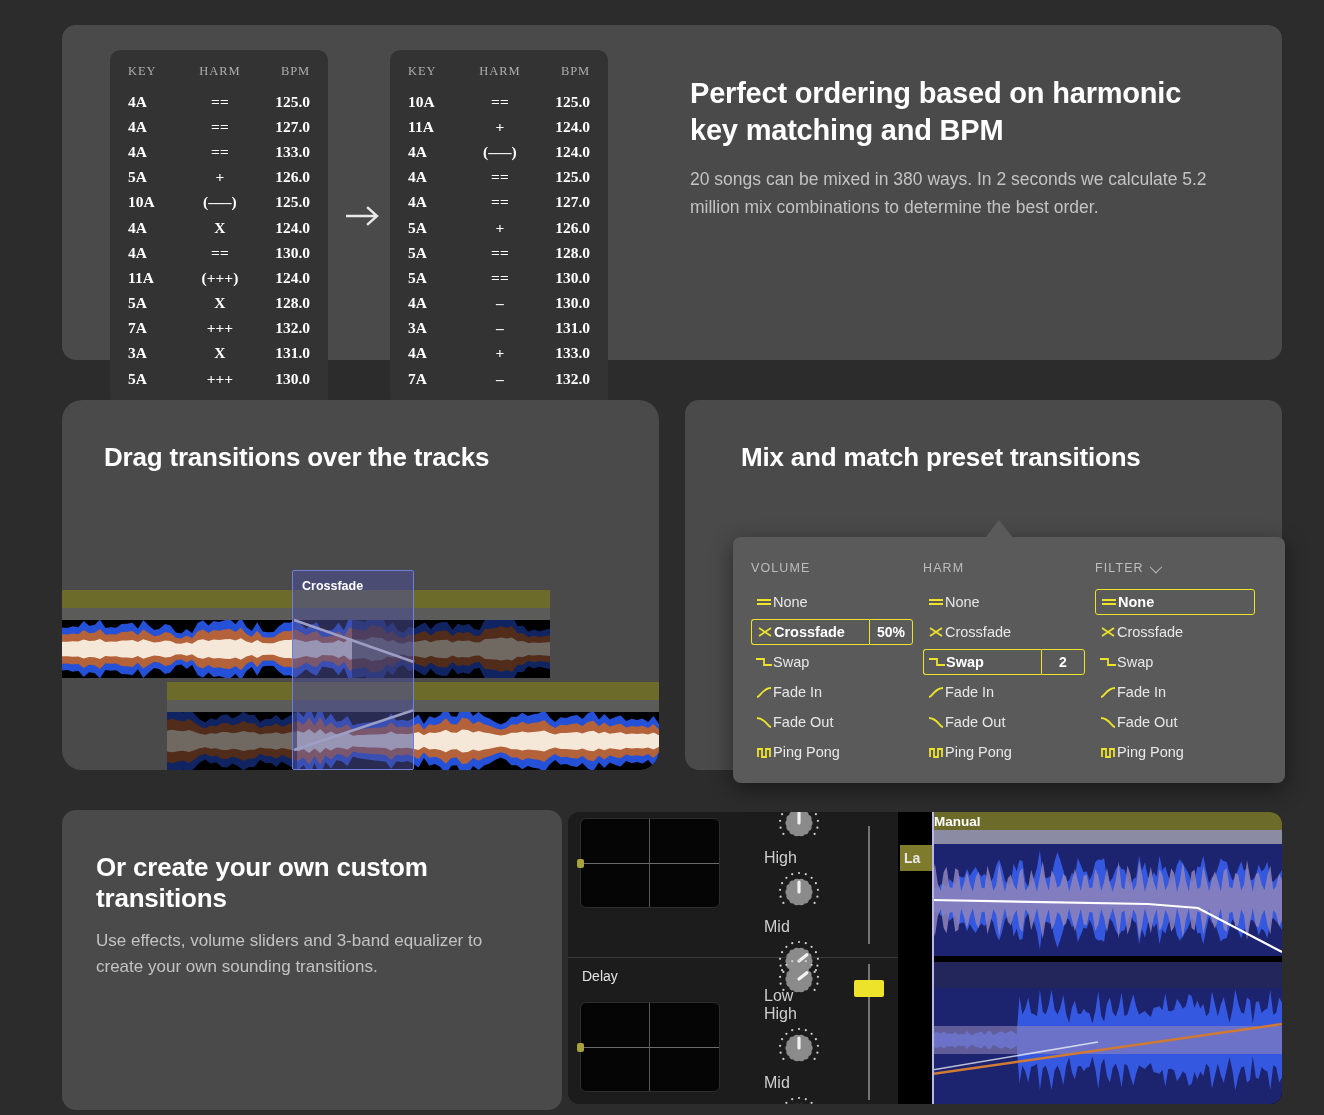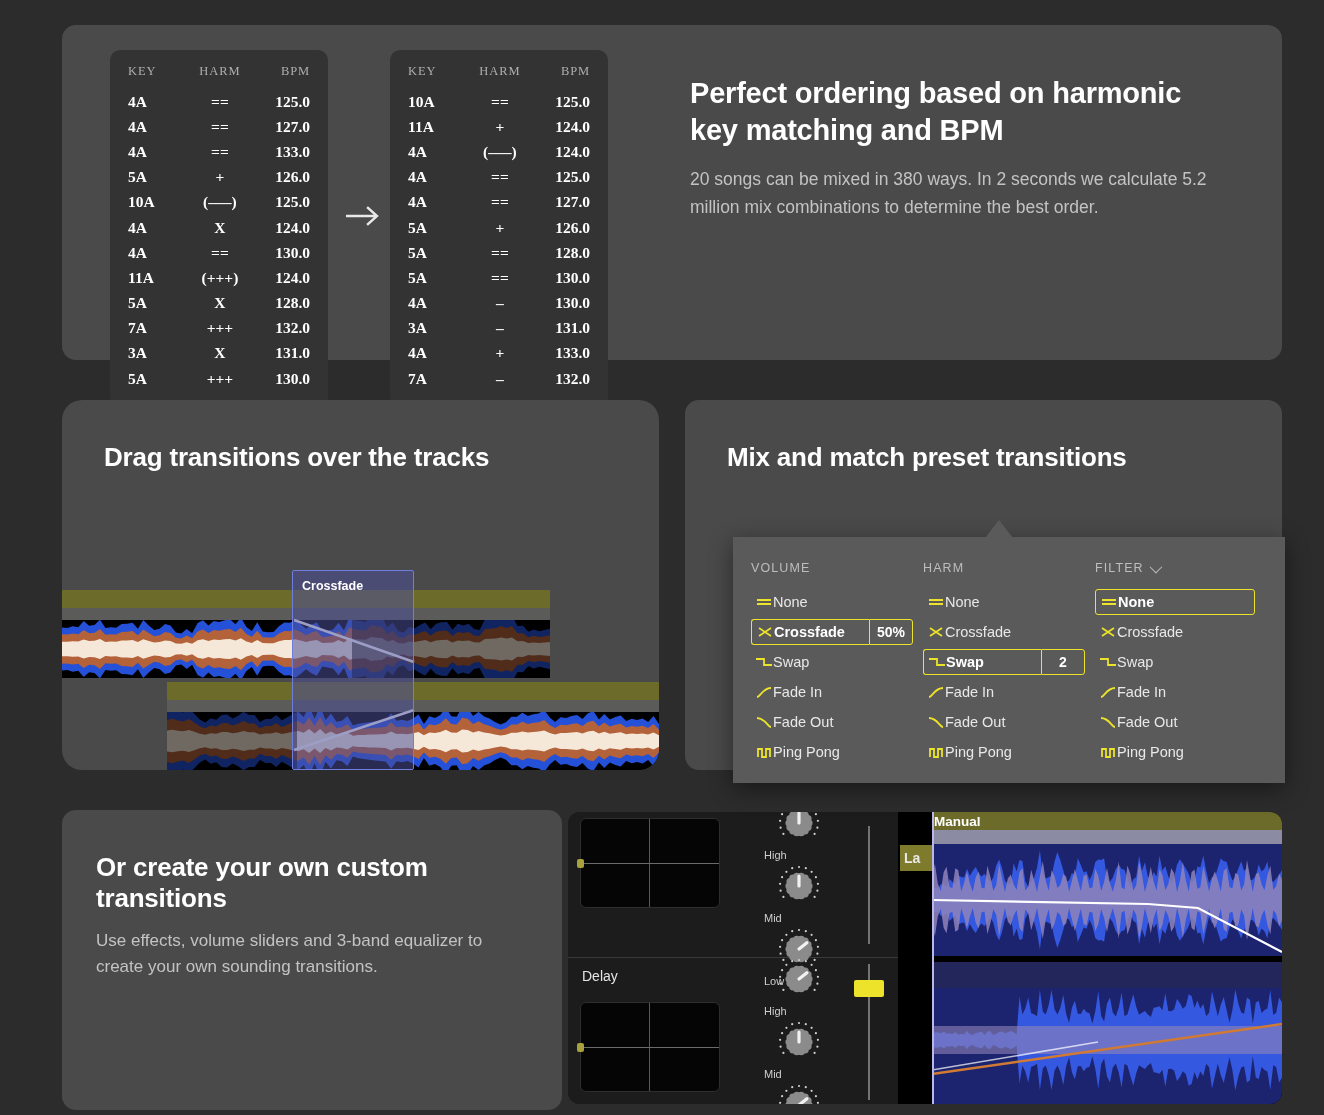--- a/index.html
+++ b/index.html
@@ -88,26 +88,26 @@
     z-index: 6;
   }
   #crossfade-label {
     position: absolute; left: 240px; top: -17px; width: 102px;
     font-size: 12.5px; font-weight: 700; color: #fff; z-index: 7;
     padding-top: 6px;
   }
 
   
   #card-preset { left: 685px; top: 400px; width: 597px; height: 370px; }
-  #card-preset .pad { padding: 42px 40px 0 42px; }
+  #card-preset .pad { padding: 42px 40px 0 42px; margin-left: 14px; }
 
   #preset-popup {
     position: absolute; left: 733px; top: 537px;
     width: 552px; height: 246px;
-    background: #5a5a5a; border-radius: 0;
+    background: #5a5a5a; border-radius: 8px;
     box-shadow: 0 6px 22px rgba(0,0,0,.45);
     z-index: 20;
   }
   #preset-pointer {
     position: absolute; left: 985px; top: 520px;
     width: 0; height: 0;
     border-left: 14px solid transparent;
     border-right: 14px solid transparent;
     border-bottom: 18px solid #5a5a5a;
     z-index: 21;
@@ -166,21 +166,21 @@
     background: #050505; border-radius: 6px; border: 1px solid #2e2e2e;
   }
   .xy-pad.top { top: 6px; }
   .xy-pad.bot { top: 44px; }
   .xy-cross-v { position: absolute; left: 68px; top: 0; bottom: 0; width: 1px; background: #5a5a5a; }
   .xy-cross-h { position: absolute; top: 44px; left: 0; right: 0; height: 1px; background: #6b6b6b; }
   .xy-dot { position: absolute; left: -4px; top: 40px; width: 7px; height: 9px; background: #a8a23c; border-radius: 2px; }
 
   .knob-col { position: absolute; left: 196px; top: 0; width: 70px; }
   .knob-wrap { position: relative; width: 70px; height: 48px; margin-top: 2px; text-align: center; }
-  .knob-lab { font-size: 11px; color: #cfcfcf; margin-top: 1px; }
+  .knob-lab { font-size: 16px; color: #cfcfcf; margin-top: 1px; }
   .fader {
     position: absolute; left: 300px; width: 2px; background: #737373;
   }
   .fader-handle {
     position: absolute; width: 30px; height: 17px;
     background: #ece32a; border-radius: 2px; left: 286px;
   }
 
   #wave-pane { position: absolute; left: 330px; top: 0; width: 384px; height: 292px; background: #000; }
 

